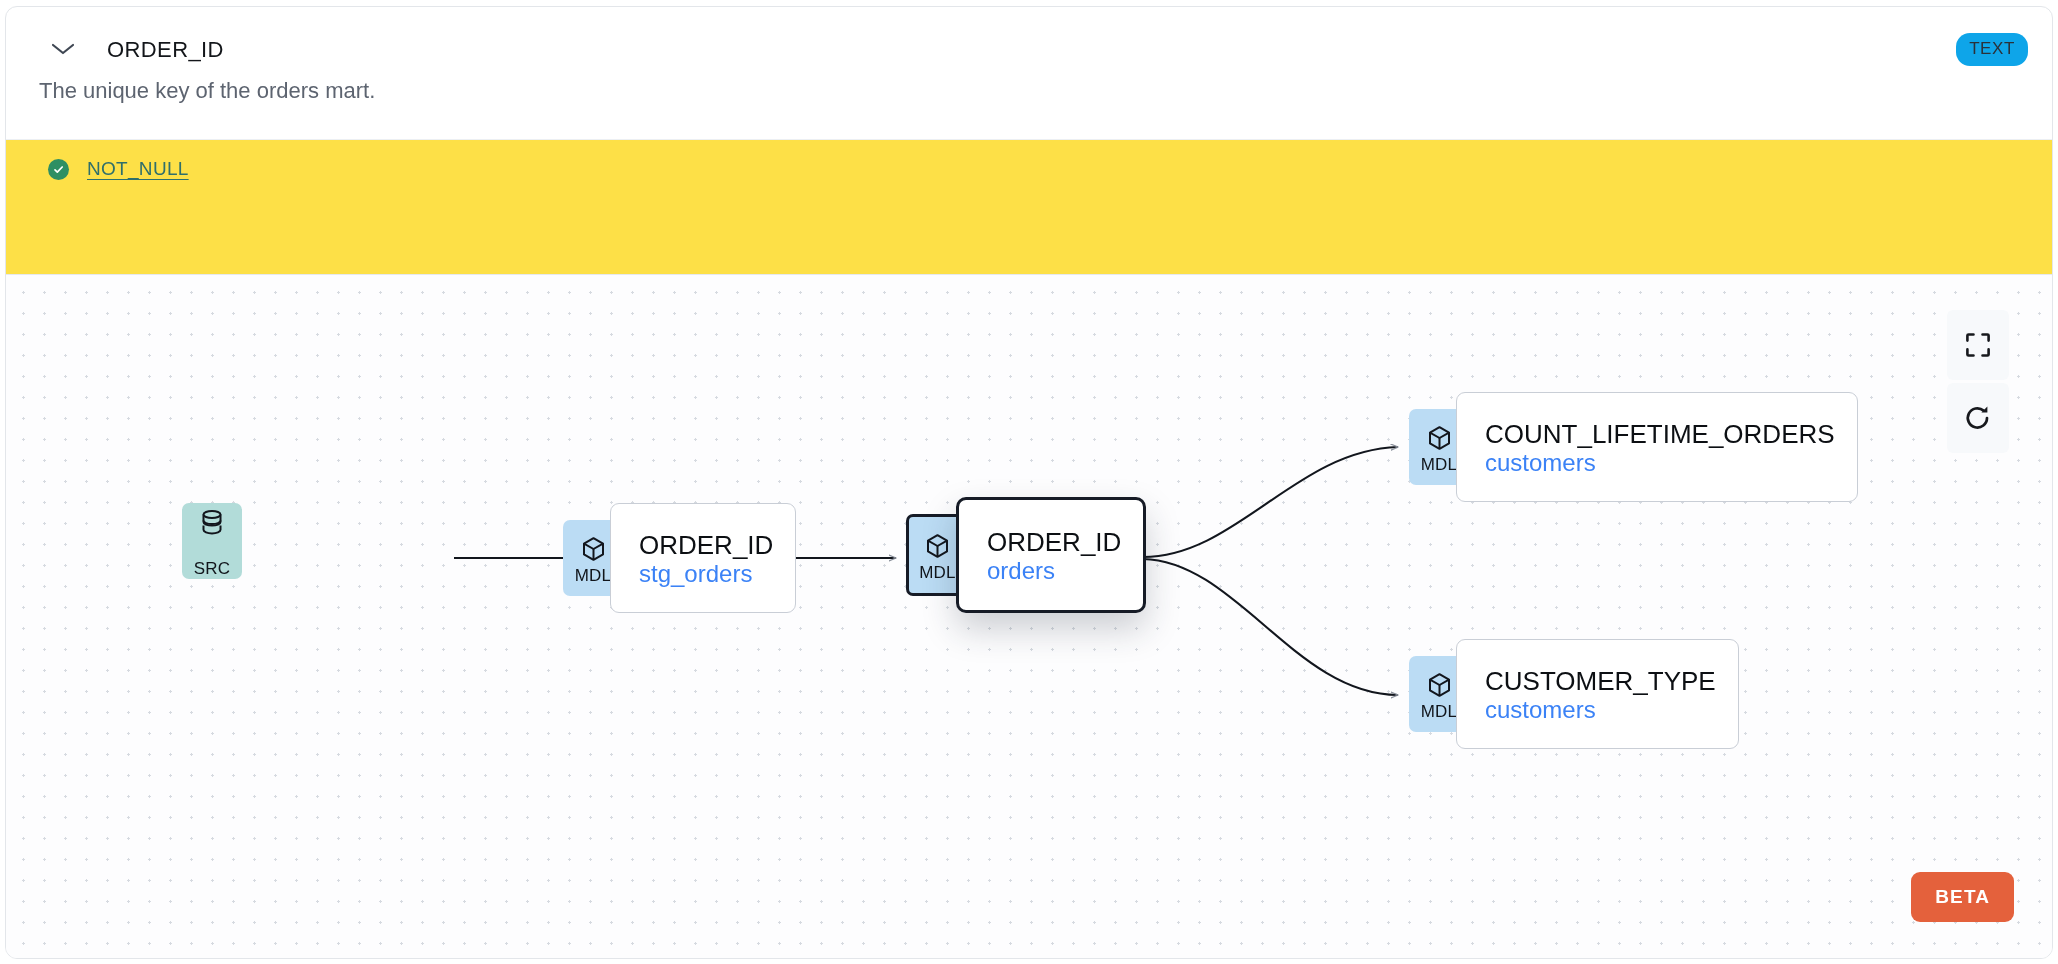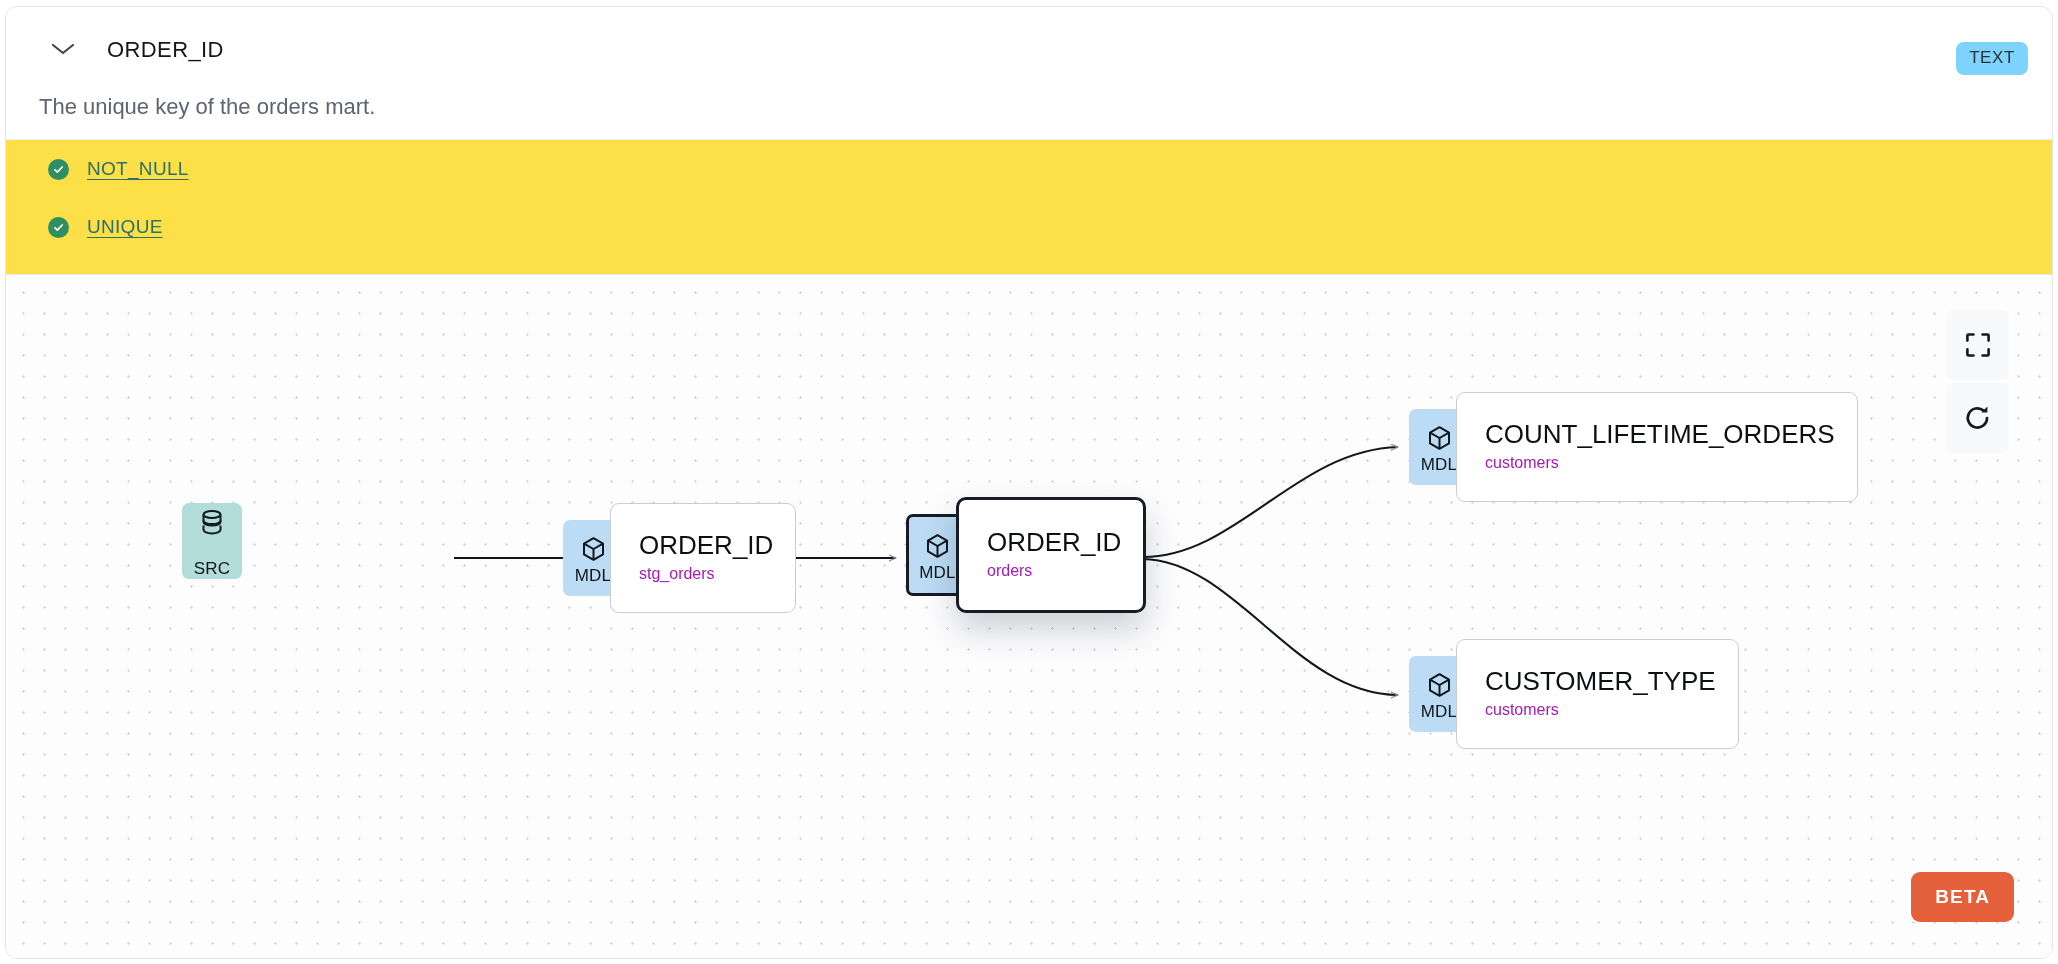--- a/index.html
+++ b/index.html
@@ -62,35 +62,34 @@
     color: #13161a;
     font-weight: 400;
     line-height: 26px;
     white-space: nowrap;
   }
 
   .type-badge {
     position: absolute;
     right: 24px;
     top: 26px;
-    background: #7dd3fc;
+    background: #0ea5e9;
     color: #2b3139;
     font-size: 17px;
     letter-spacing: 0.6px;
     padding: 6px 13px 7px;
-    border-radius: 8px;
+    border-radius: 14px;
     line-height: 20px;
-    margin-top: 9px;
   }
 
   
   .description {
     position: absolute;
     left: 33px;
-    top: 85px;
+    top: 69px;
     font-size: 22px;
     color: #5d6470;
     line-height: 30px;
     white-space: nowrap;
   }
 
   
   .tests {
     position: absolute;
     left: 0;
@@ -196,22 +195,22 @@
     min-height: 110px;
   }
   .node-name {
     font-size: 26px;
     color: #0c0f13;
     line-height: 32px;
     white-space: nowrap;
     font-weight: 400;
   }
   .node-sub {
-    font-size: 16px;
-    color: #a21caf;
+    font-size: 24px;
+    color: #3b82f6;
     line-height: 26px;
     white-space: nowrap;
   }
 
   
   .node.selected .node-badge {
     border: 3px solid #161b26;
     height: 82px;
     width: 63px;
     flex: 0 0 63px;
@@ -286,28 +285,20 @@
 
       <div class="test-row">
         <span class="check-icon">
           <svg width="13" height="13" viewBox="0 0 13 13" fill="none">
             <path d="M3 6.9 L5.3 9.2 L10.2 4" stroke="#ffffff" stroke-width="1.7" stroke-linecap="round" stroke-linejoin="round"></path>
           </svg>
         </span>
         <span class="test-link">NOT_NULL</span>
       </div>
 
-      <div class="test-row">
-        <span class="check-icon">
-          <svg width="13" height="13" viewBox="0 0 13 13" fill="none">
-            <path d="M3 6.9 L5.3 9.2 L10.2 4" stroke="#ffffff" stroke-width="1.7" stroke-linecap="round" stroke-linejoin="round"></path>
-          </svg>
-        </span>
-        <span class="test-link">UNIQUE</span>
-      </div>
 
     </div>
 
     <div class="canvas">
 
       <svg class="edges-svg" viewBox="0 0 2048 685">
         <defs>
           <marker id="arrowhead" markerWidth="9" markerHeight="9" refX="7.5" refY="3.6" orient="auto" markerUnits="userSpaceOnUse">
             <path d="M0.5,0.6 L7.6,3.6 L0.5,6.6" fill="none" stroke="#8b919c" stroke-width="1.3" stroke-linecap="round" stroke-linejoin="round"></path>
           </marker>

